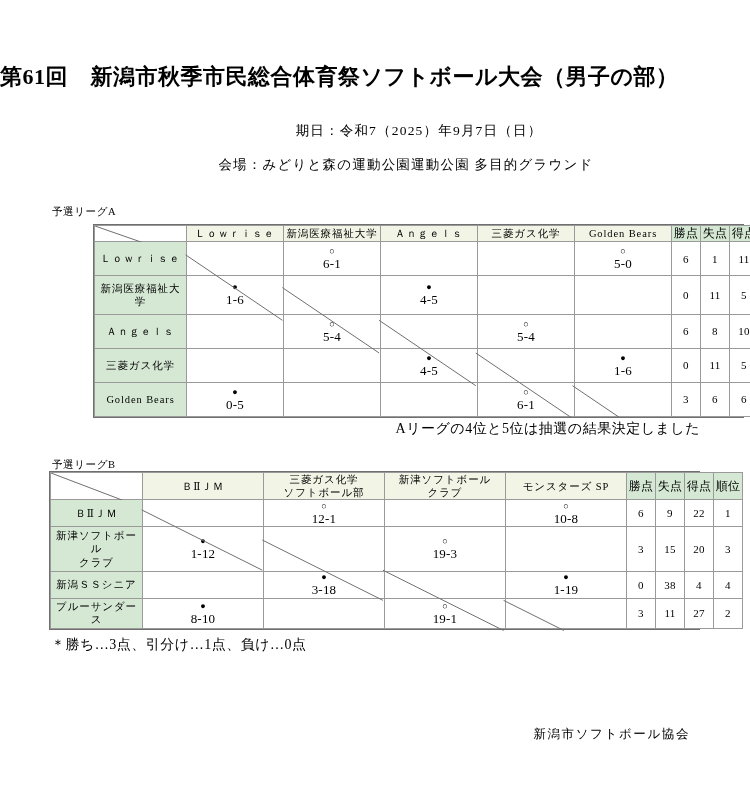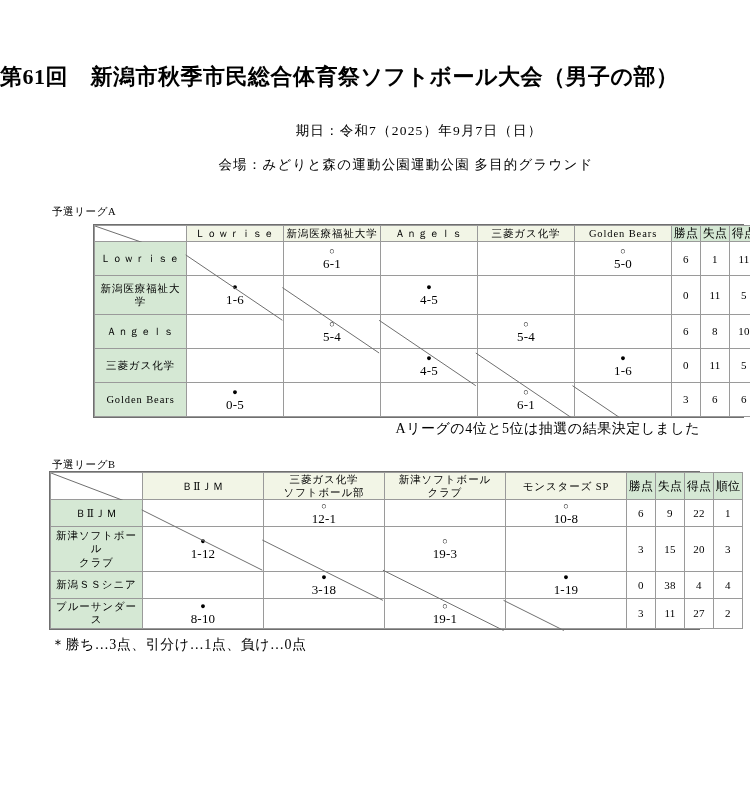--- a/index.html
+++ b/index.html
@@ -408,14 +408,15 @@
     <svg class="diagonals" viewBox="0 0 651 159" preserveAspectRatio="none">
         <line x1="92" y1="38" x2="213" y2="98.5" stroke="#6f6f6f" stroke-width="1" vector-effect="non-scaling-stroke"></line>
         <line x1="213" y1="68.25" x2="334" y2="128.75" stroke="#6f6f6f" stroke-width="1" vector-effect="non-scaling-stroke"></line>
         <line x1="334" y1="98.5" x2="455" y2="159" stroke="#6f6f6f" stroke-width="1" vector-effect="non-scaling-stroke"></line>
         <line x1="455" y1="128.75" x2="515.5" y2="159" stroke="#6f6f6f" stroke-width="1" vector-effect="non-scaling-stroke"></line>
       </svg>
   </div>
 
   <div class="note" style="left:51px; top:636px;">＊勝ち…3点、引分け…1点、負け…0点</div>
 
+  <div class="footer-org" style="left:0; top:726px; width:690px; text-align:right;">新潟市ソフトボール協会</div>
 
 </div>
 
 </body></html>

